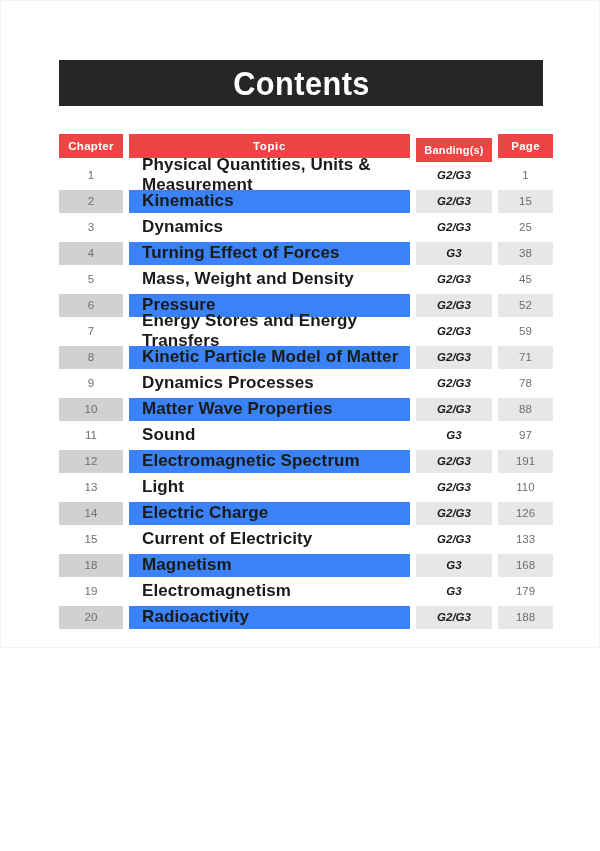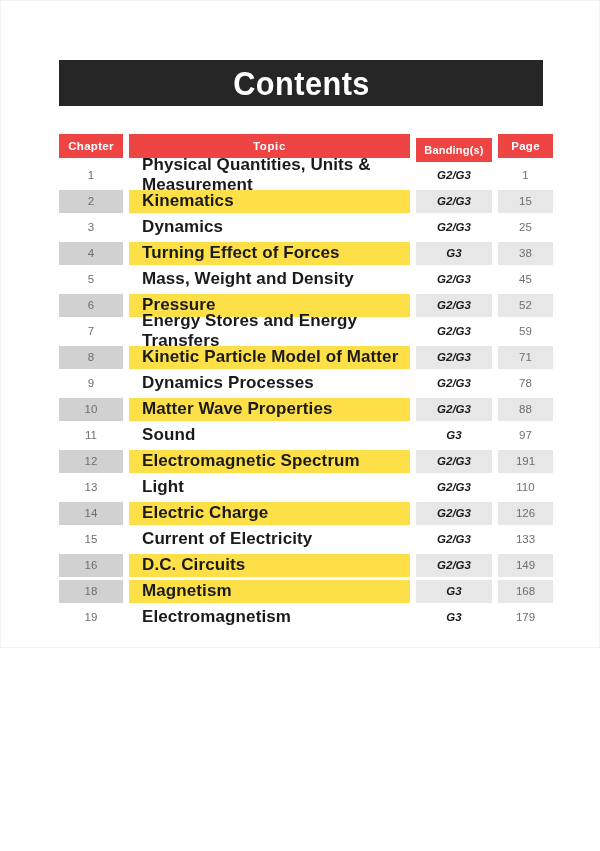--- a/index.html
+++ b/index.html
@@ -95,21 +95,21 @@
   thead th.th-banding .cell-inner { letter-spacing: 0.2px; font-size: 11px; margin-top: 8px;}
 
   
   td.gutter, th.gutter { width: 6px; background: #ffffff; }
 
   
   tbody td .cell-inner {
     background: #ffffff;
   }
   tbody tr.shaded td.td-chapter .cell-inner { background: #d1d1d1; }
-  tbody tr.shaded td.td-topic   .cell-inner { background: #fde047; }
+  tbody tr.shaded td.td-topic   .cell-inner { background: #3b82f6; }
   tbody tr.shaded td.td-banding .cell-inner { background: #e7e7e7; }
   tbody tr.shaded td.td-page    .cell-inner { background: #e7e7e7; }
 
   td.td-chapter .cell-inner {
     justify-content: center;
     color: #6e6e6e;
     font-size: 11.5px;
     font-weight: normal;
   }
   td.td-topic .cell-inner {
@@ -422,37 +422,20 @@
           <td class="td-banding">
             <div class="cell-inner">G2/G3</div>
           </td>
           <td class="gutter"></td>
           <td class="td-page">
             <div class="cell-inner">133</div>
           </td>
         </tr>
         <tr class="shaded">
           <td class="td-chapter">
-            <div class="cell-inner">16</div>
-          </td>
-          <td class="gutter"></td>
-          <td class="td-topic">
-            <div class="cell-inner">D.C. Circuits</div>
-          </td>
-          <td class="gutter"></td>
-          <td class="td-banding">
-            <div class="cell-inner">G2/G3</div>
-          </td>
-          <td class="gutter"></td>
-          <td class="td-page">
-            <div class="cell-inner">149</div>
-          </td>
-        </tr>
-        <tr class="shaded">
-          <td class="td-chapter">
             <div class="cell-inner">18</div>
           </td>
           <td class="gutter"></td>
           <td class="td-topic">
             <div class="cell-inner">Magnetism</div>
           </td>
           <td class="gutter"></td>
           <td class="td-banding">
             <div class="cell-inner">G3</div>
           </td>
@@ -469,18 +452,35 @@
           <td class="td-topic">
             <div class="cell-inner">Electromagnetism</div>
           </td>
           <td class="gutter"></td>
           <td class="td-banding">
             <div class="cell-inner">G3</div>
           </td>
           <td class="gutter"></td>
           <td class="td-page">
             <div class="cell-inner">179</div>
+          </td>
+        </tr>
+        <tr class="shaded">
+          <td class="td-chapter">
+            <div class="cell-inner">20</div>
+          </td>
+          <td class="gutter"></td>
+          <td class="td-topic">
+            <div class="cell-inner">Radioactivity</div>
+          </td>
+          <td class="gutter"></td>
+          <td class="td-banding">
+            <div class="cell-inner">G2/G3</div>
+          </td>
+          <td class="gutter"></td>
+          <td class="td-page">
+            <div class="cell-inner">188</div>
           </td>
         </tr>
       </tbody>
   </table>
 
 </div>
 
 </body></html>

